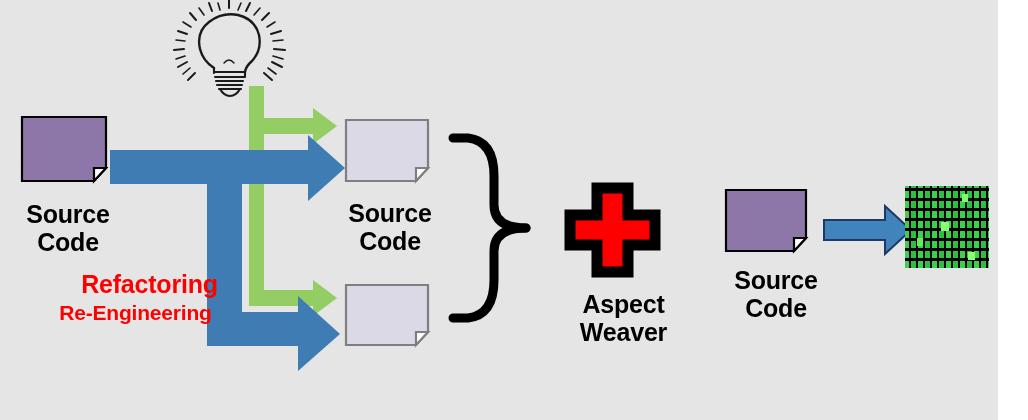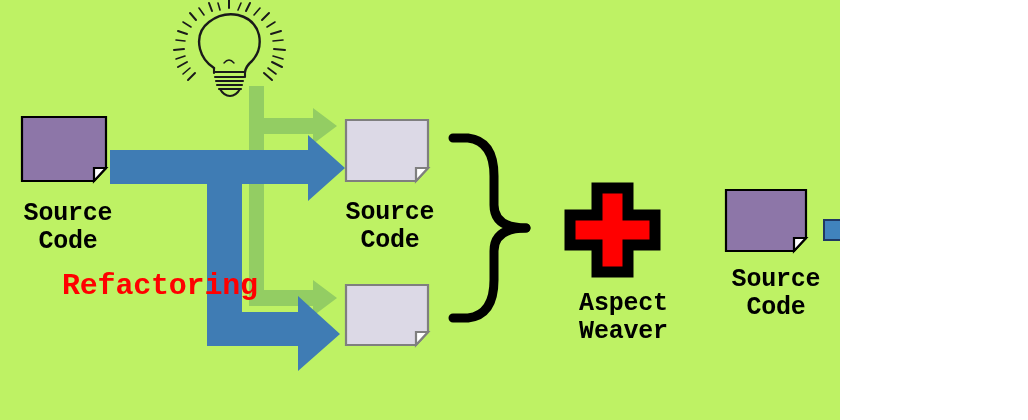--- a/index.html
+++ b/index.html
@@ -5,25 +5,24 @@
   html, body {
     margin: 0;
     padding: 0;
     background: #ffffff;
   }
   body {
     font-family: "Liberation Sans", sans-serif;
   }
   #diagram {
     position: relative;
-    width: 840px;
+    width: 998px;
     height: 420px;
-    background: #bef264;
+    background: #e5e5e5;
     overflow: hidden;
-    font-family: Liberation Mono, monospace;
   }
   .layer {
     position: absolute;
     left: 0;
     top: 0;
     width: 1028px;
     height: 420px;
   }
   .label {
     position: absolute;
@@ -64,21 +63,21 @@
   .lbl-src-right {
     left: 710px;
     top: 266px;
     width: 132px;
     font-size: 25px;
   }
   .lbl-refactor {
     left: 62px;
     top: 270px;
     width: 175px;
-    font-size: 30px;
+    font-size: 25px;
   }
   .lbl-reeng {
     left: 28px;
     top: 301px;
     width: 215px;
     font-size: 21px;
   }
 </style>
 </head>
 <body>
@@ -213,14 +212,15 @@
 
 
   <div class="label lbl-aspect">Aspect
 Weaver</div>
 
   <div class="label lbl-src-right">Source
 Code</div>
 
   <div class="label label-red lbl-refactor">Refactoring</div>
 
+  <div class="label label-red lbl-reeng">Re-Engineering</div>
 
 </div>
 
 </body></html>

